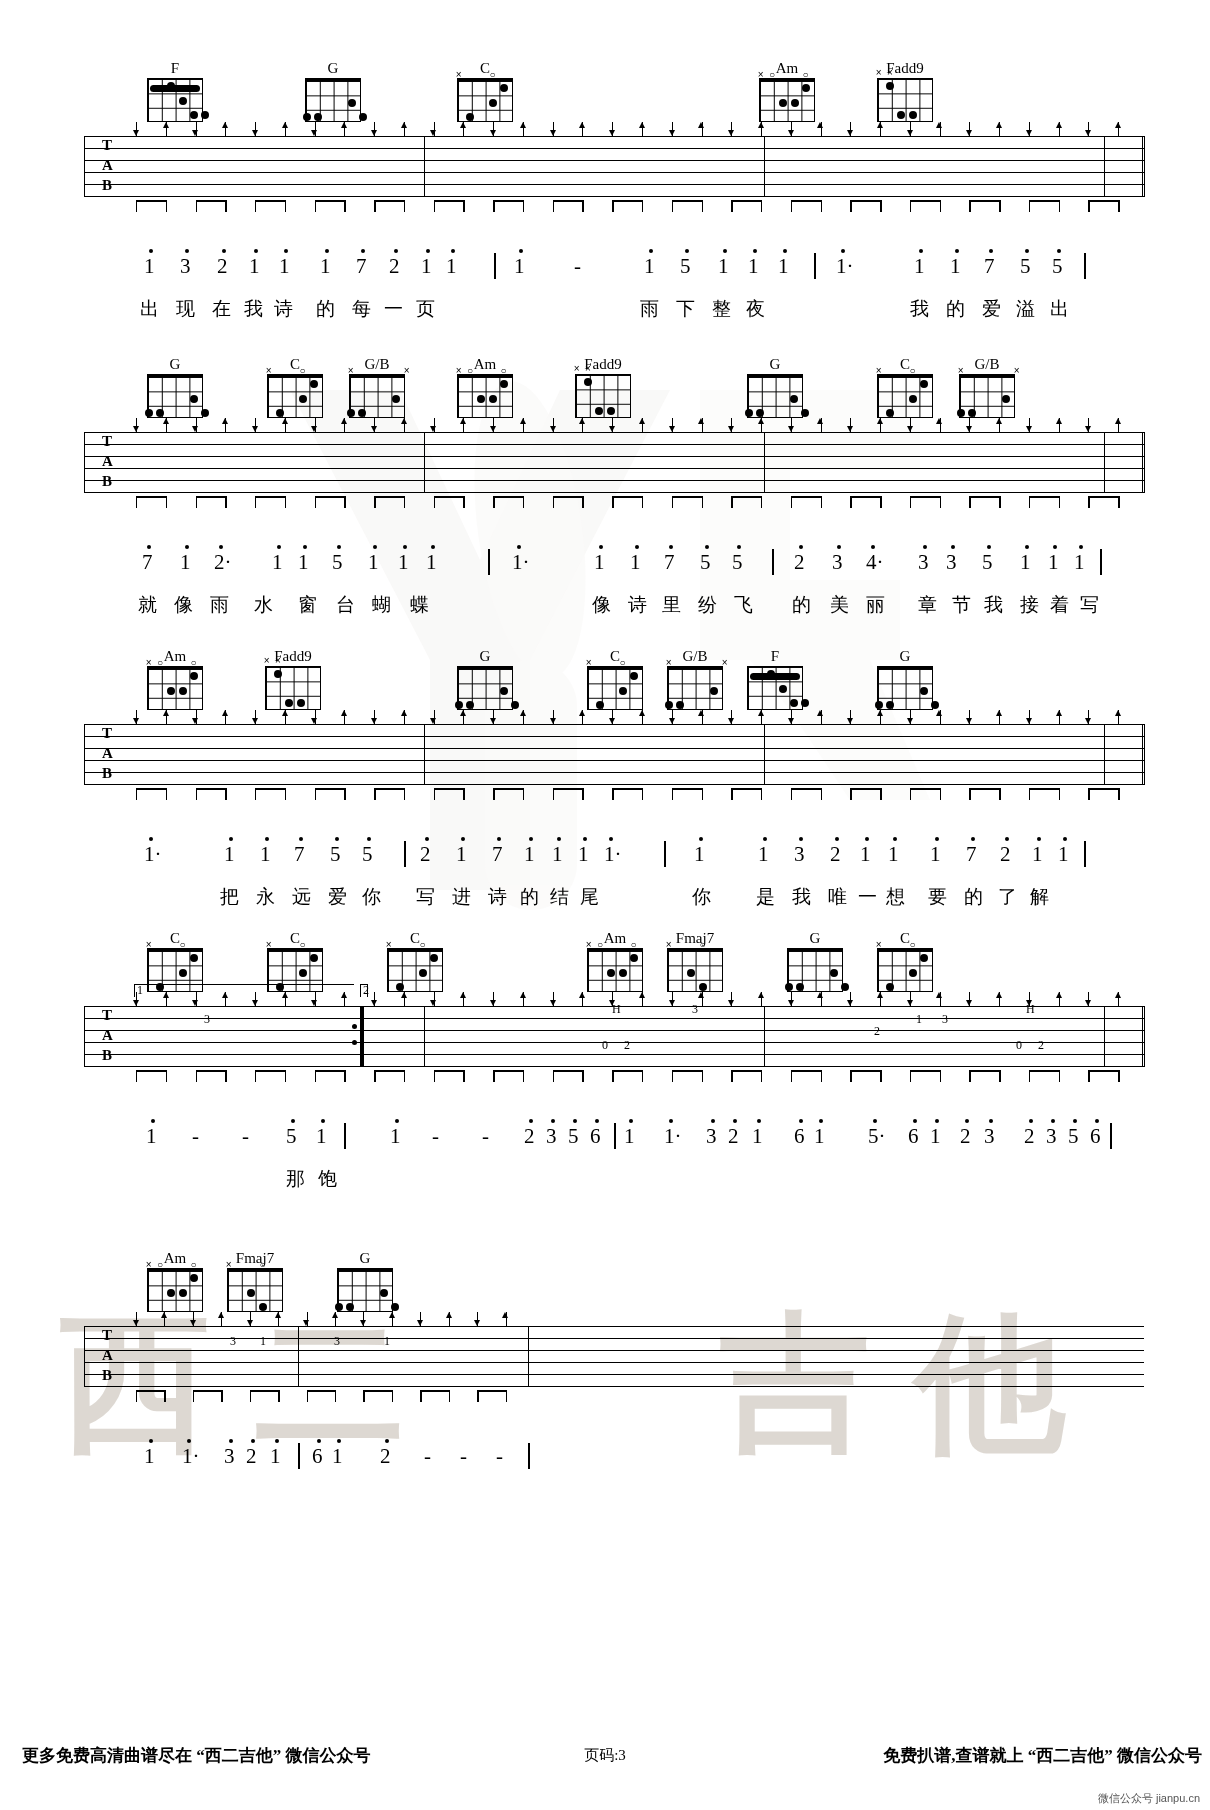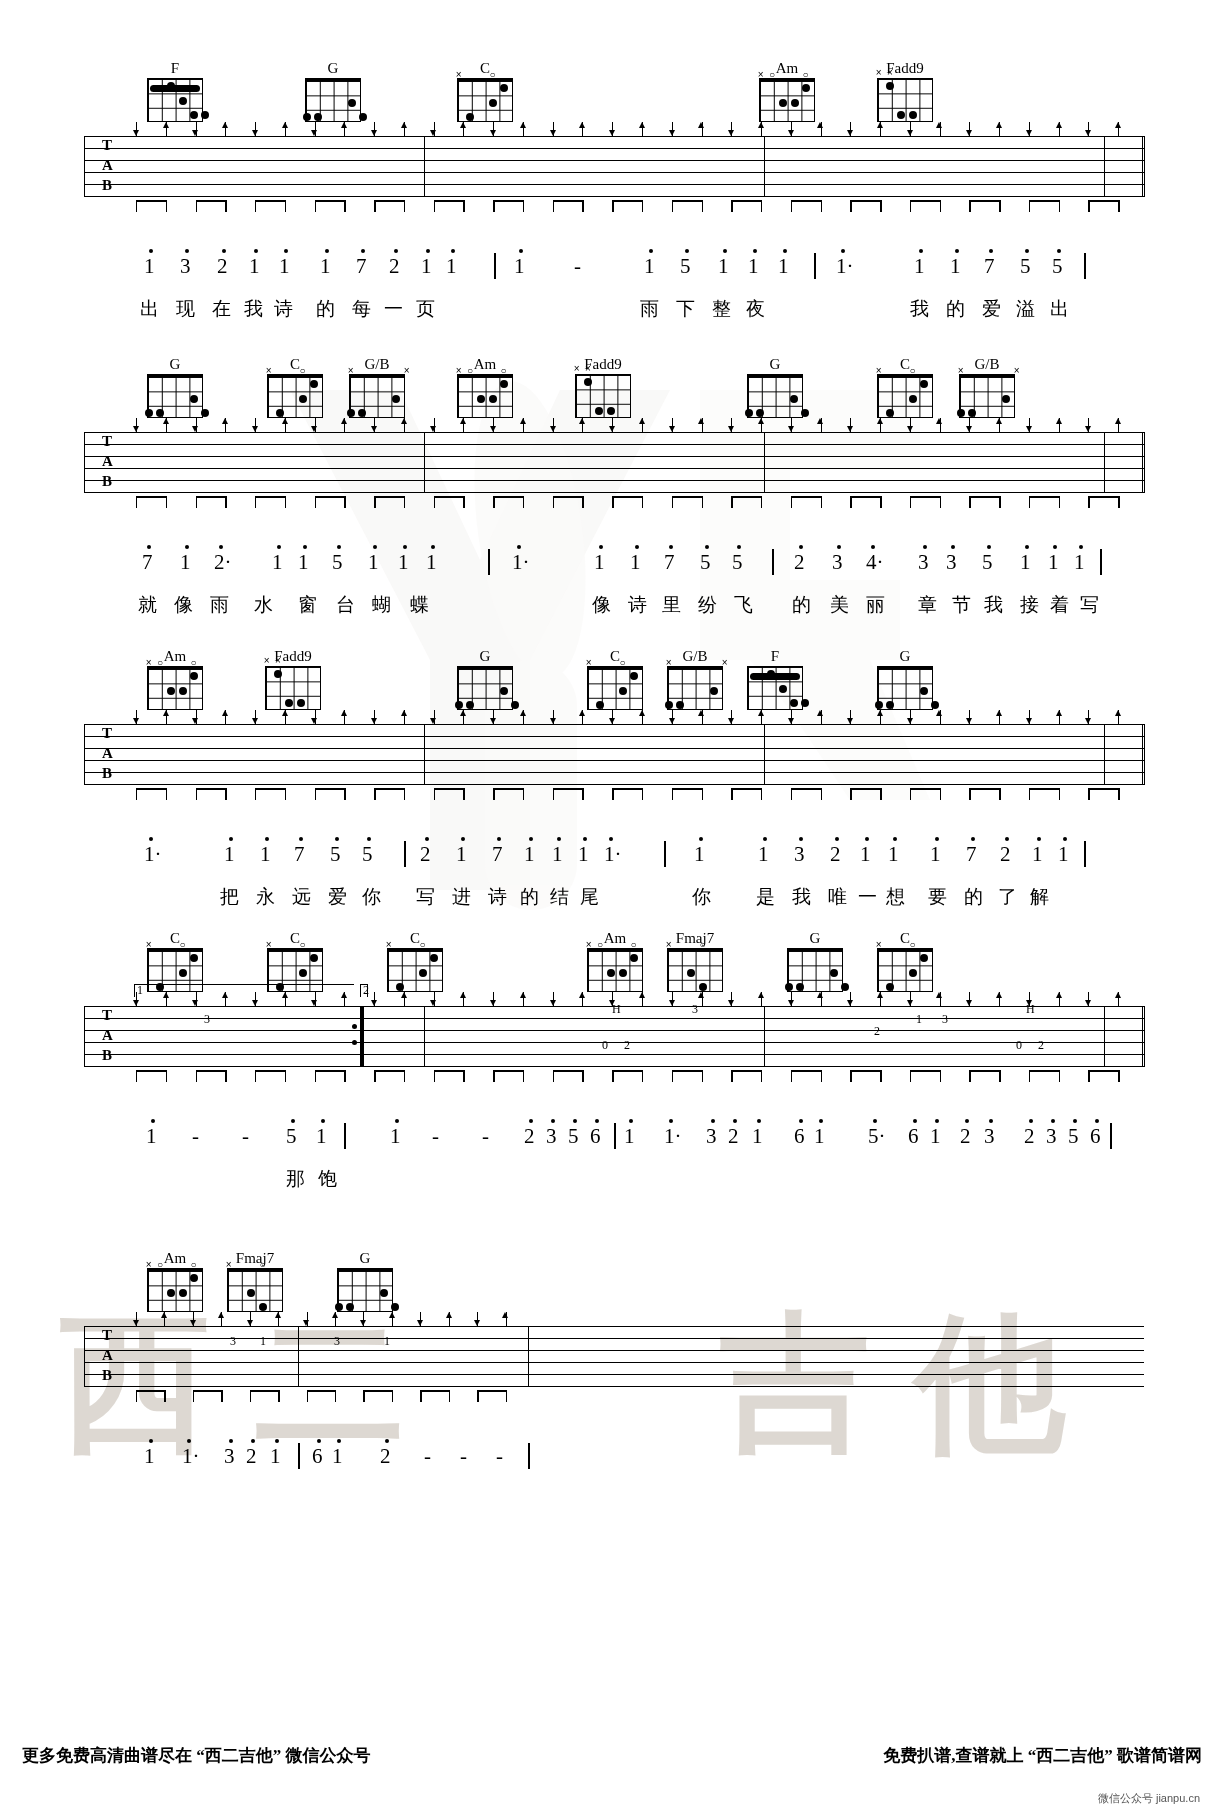--- a/index.html
+++ b/index.html
@@ -1200,15 +1200,16 @@
         <div class="note" style="left: 412px; top: 0px;">-</div>
         <div class="melbar" style="left: 214px; top: -3px;"></div>
         <div class="melbar" style="left: 444px; top: -3px;"></div>
       </div>
       <div class="mel" style="top: 238px;"></div>
     </div>
   </div>
 
 <div class="footer">
   <div class="f-left">更多免费高清曲谱尽在 “西二吉他” 微信公众号</div>
-  <div class="f-right">免费扒谱,查谱就上 “西二吉他” 歌谱简谱网</div>
+  <div class="f-center">页码:3</div>
+  <div class="f-right">免费扒谱,查谱就上 “西二吉他” 微信公众号</div>
   <div class="f-url">微信公众号 jianpu.cn</div>
 </div>
 
 </body></html>

